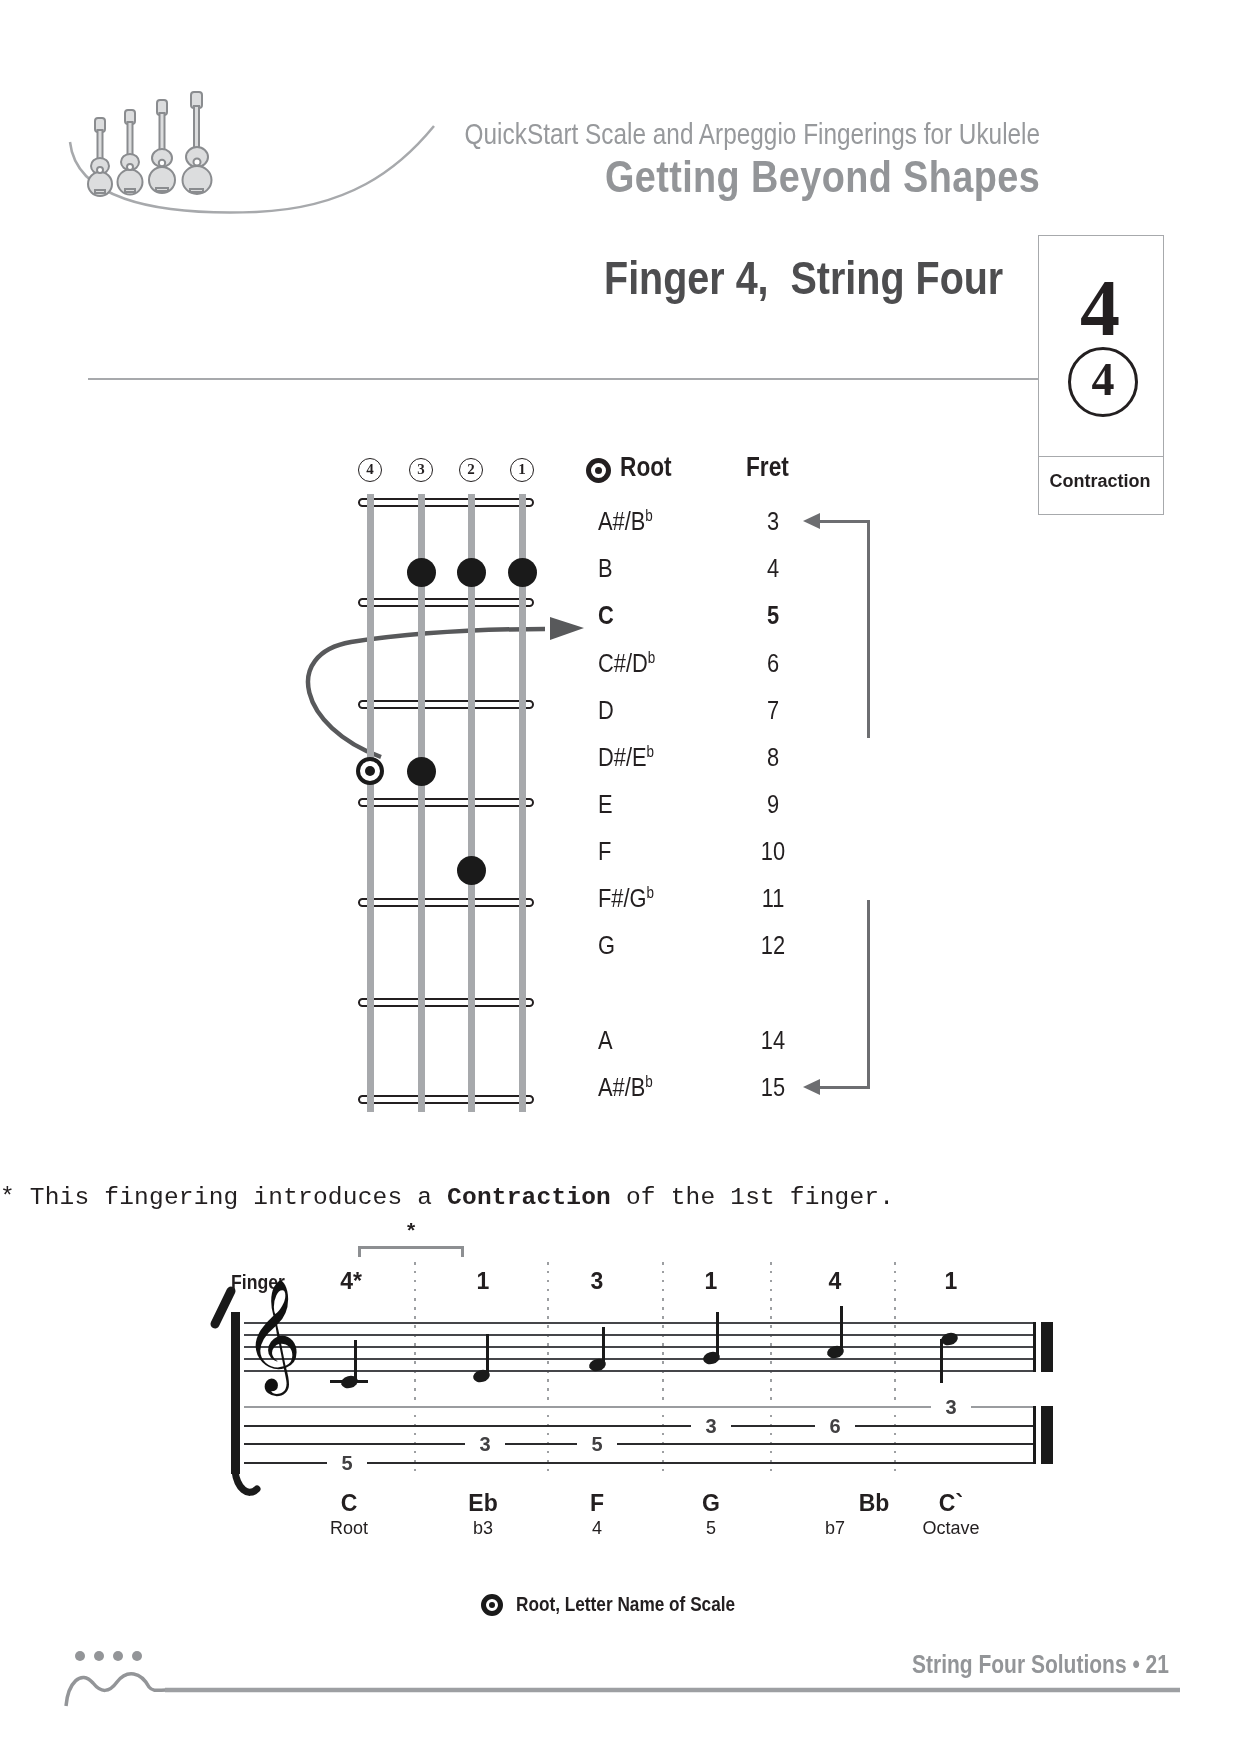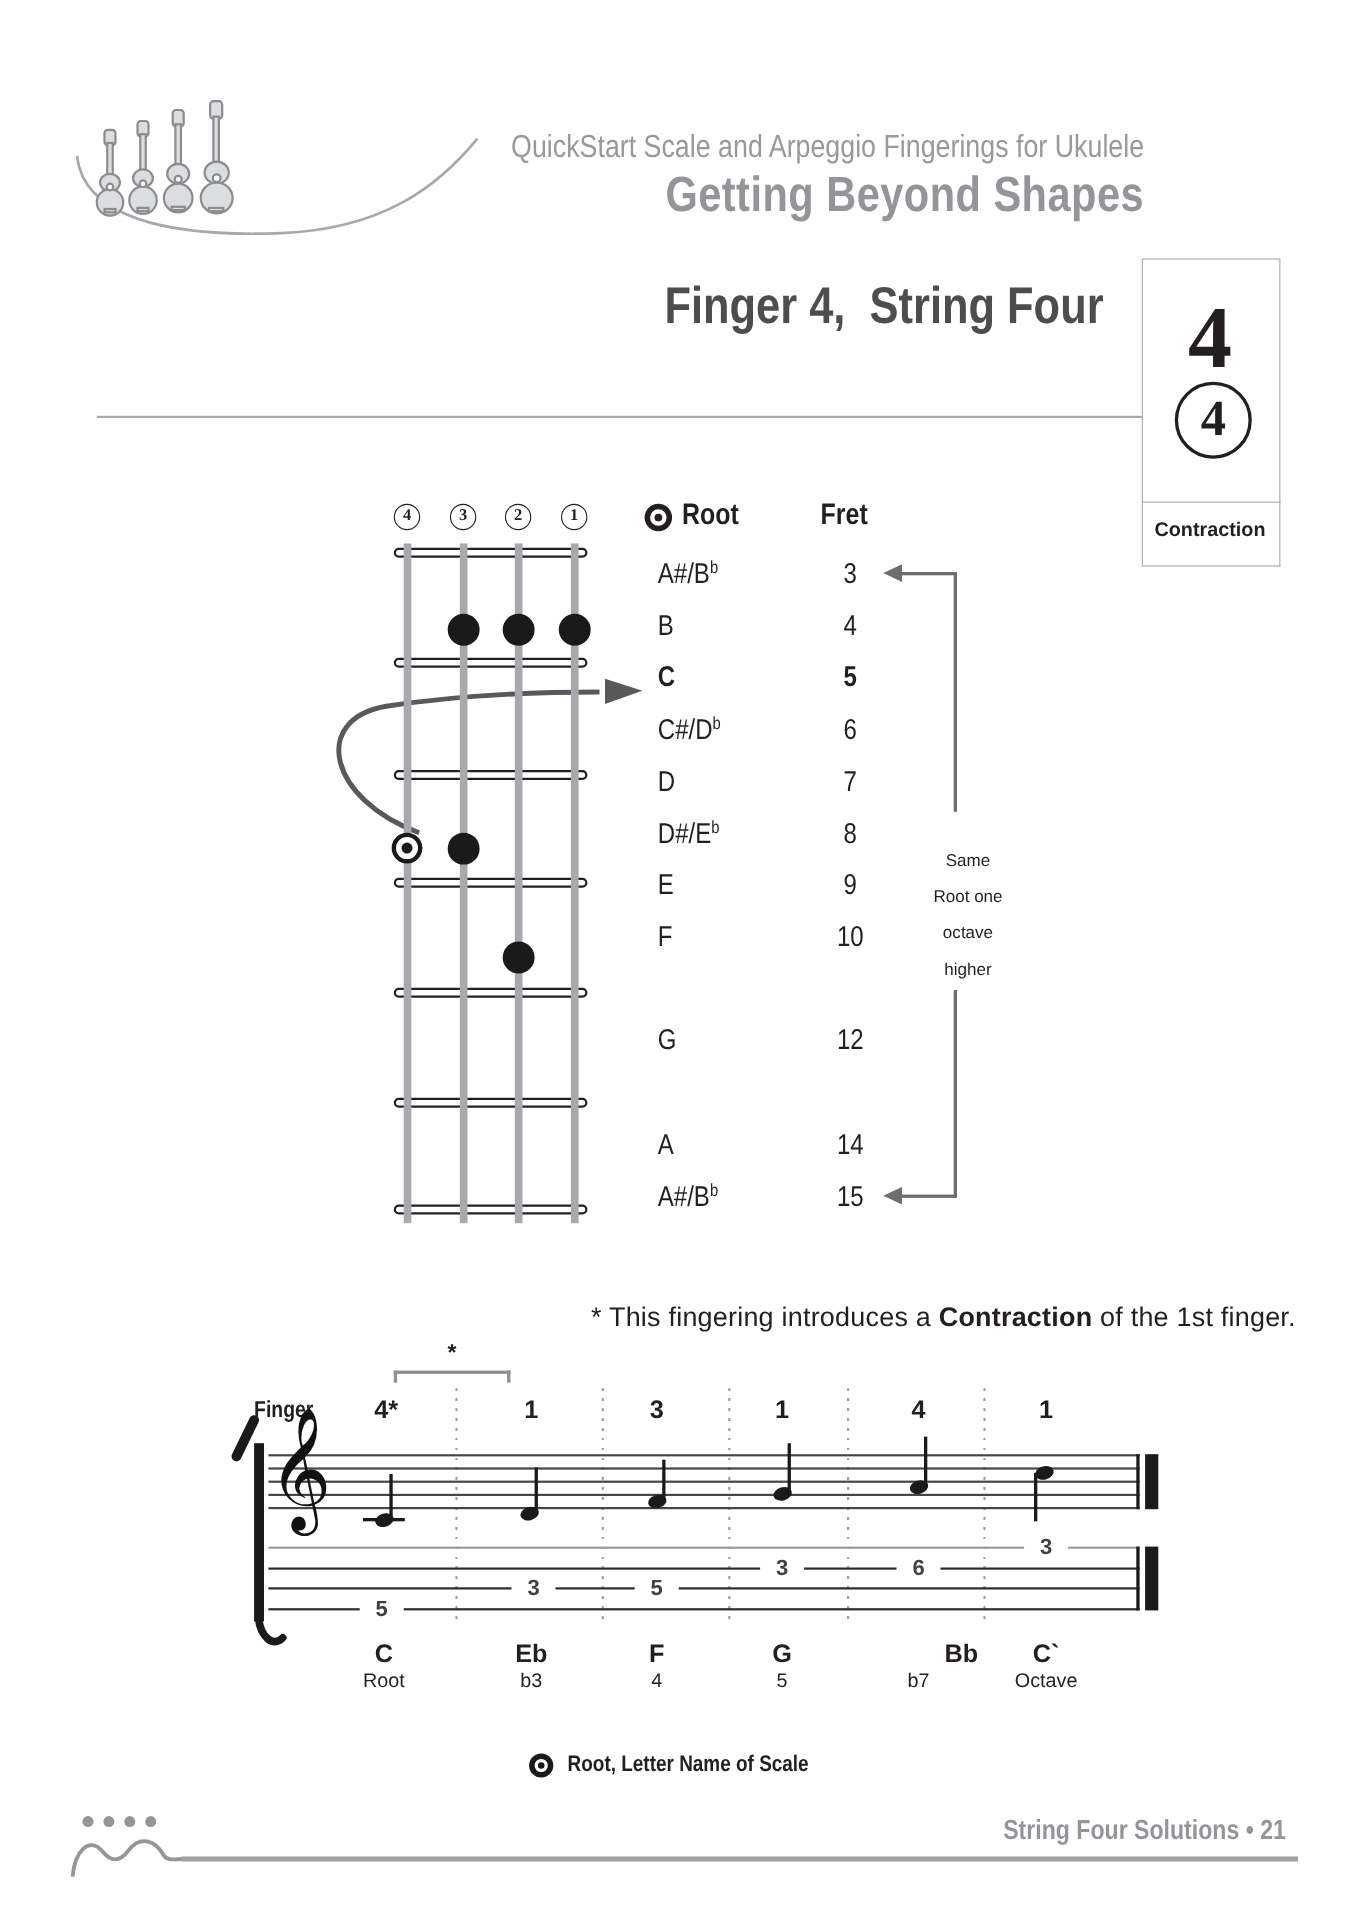--- a/index.html
+++ b/index.html
@@ -50,21 +50,21 @@
   .trow .tnote{display:inline-block;transform:scaleX(.84);transform-origin:left center;white-space:nowrap;}
   .trow sup{font-size:16px;vertical-align:9px;}
   .trow .tfret{position:absolute;left:144px;width:62px;text-align:center;transform:scaleX(.84);transform-origin:center;}
   .trow.boldrow{font-weight:700;}
   .sidenote{top:766px;left:828px;width:104px;text-align:center;font-size:15.5px;line-height:33px;color:#231f20;}
   .brk{background:#6d6e71;}
   .arrow-left{width:0;height:0;border-top:8px solid transparent;border-bottom:8px solid transparent;
               border-right:17px solid #6d6e71;}
 
   
-  .contr{top:1184px;left:0;width:1178px;text-align:right;font-size:24.5px;letter-spacing:.2px;}
+  .contr{top:1184px;left:0;width:1178px;text-align:left;font-size:24.5px;letter-spacing:.2px;font-family:Liberation Mono, monospace;}
   .contr b{font-weight:700;}
   .cbracket{left:358px;top:1246px;width:106px;height:11px;border:3px solid #8d8f92;border-bottom:none;box-sizing:border-box;}
   .cstar{left:396px;top:1218px;width:30px;text-align:center;font-size:21px;font-weight:700;}
 
   
   .fingerlab{left:231px;top:1270px;font-size:21px;font-weight:700;}
   .fnum{top:1268px;width:70px;text-align:center;font-size:23px;font-weight:700;}
   .dotv{top:1262px;width:2px;height:216px;
         background-image:repeating-linear-gradient(to bottom,#9d9fa2 0 2.5px,transparent 2.5px 9px);}
   .staffline{left:244px;width:792px;height:2px;background:#45464a;}
@@ -211,45 +211,43 @@
       <span class="tfret">8</span>
     </div>
   <div class="trow" style="top:781px">
       <span class="tnote"><span>E</span><sup></sup></span>
       <span class="tfret">9</span>
     </div>
   <div class="trow" style="top:828px">
       <span class="tnote"><span>F</span><sup></sup></span>
       <span class="tfret">10</span>
     </div>
+  <div class="trow" style="top:875px">
+      <span class="tnote"><span>F#/G</span><sup>b</sup></span>
+      <span class="tfret">11</span>
+    </div>
   <div class="trow" style="top:922px">
       <span class="tnote"><span>G</span><sup></sup></span>
       <span class="tfret">12</span>
     </div>
   <div class="trow" style="top:1017px">
       <span class="tnote"><span>A</span><sup></sup></span>
       <span class="tfret">14</span>
     </div>
   <div class="trow" style="top:1064px">
       <span class="tnote"><span>A#/B</span><sup>b</sup></span>
       <span class="tfret">15</span>
     </div>
 
   <div class="abs brk" style="left:820px;top:520px;width:49px;height:3px"></div>
   <div class="abs brk" style="left:867px;top:520px;width:3px;height:218px"></div>
   <div class="abs brk" style="left:867px;top:900px;width:3px;height:189px"></div>
   <div class="abs brk" style="left:820px;top:1086px;width:49px;height:3px"></div>
   <div class="abs arrow-left" style="left:803px;top:513px"></div>
   <div class="abs arrow-left" style="left:803px;top:1079px"></div>
-  <div class="abs sidenote">
-    <div>Same</div>
-    <div>Root one</div>
-    <div>octave</div>
-    <div>higher</div>
-  </div>
 
   <div class="abs contr"><span>* This fingering introduces a </span><b>Contraction</b><span> of the 1st finger.</span></div>
   <div class="abs cstar">*</div>
   <div class="abs cbracket"></div>
 
   <div class="abs fingerlab cxl">Finger</div>
   <div class="abs fnum" style="left:316px">4*</div>
   <div class="abs fnum" style="left:448px">1</div>
   <div class="abs fnum" style="left:562px">3</div>
   <div class="abs fnum" style="left:676px">1</div>

